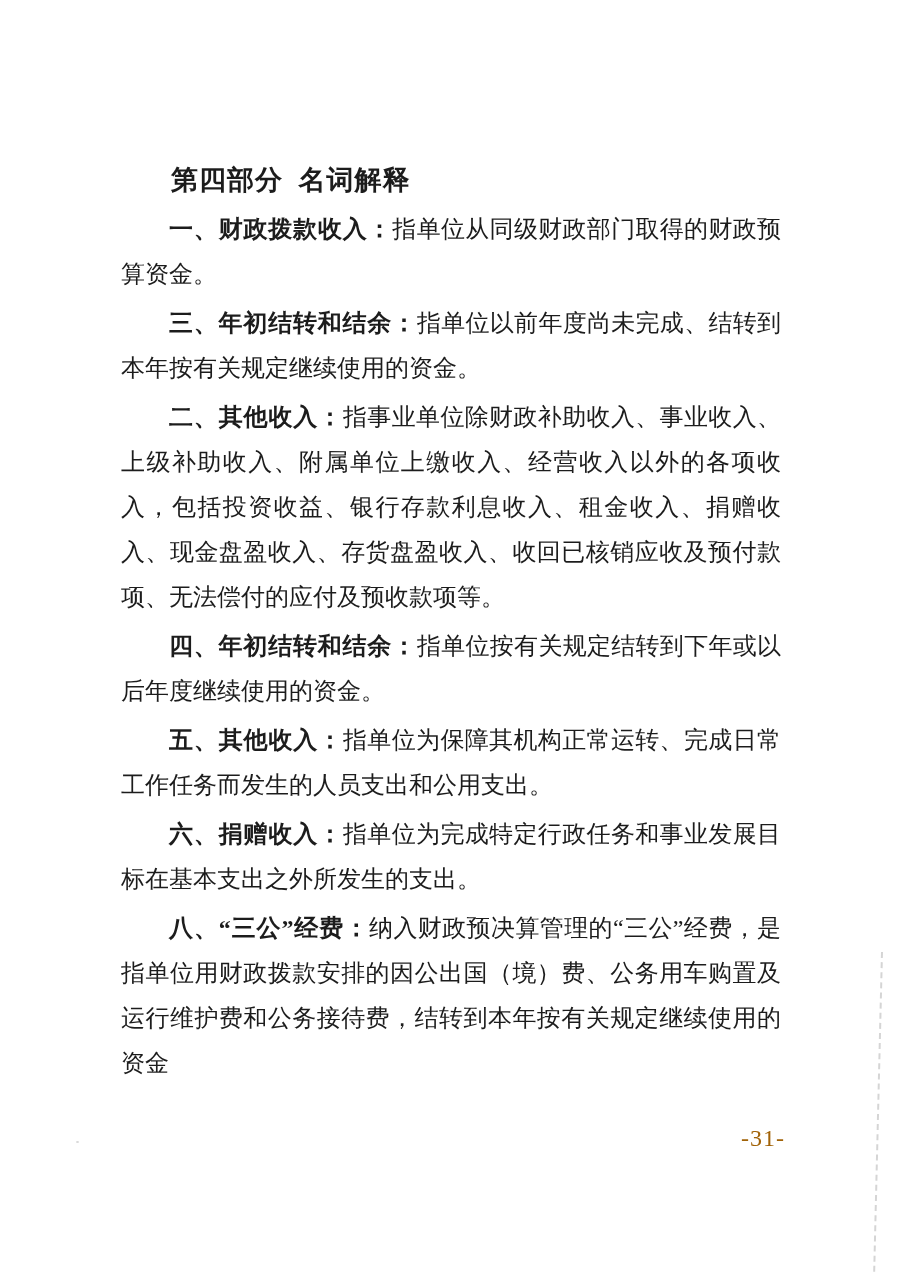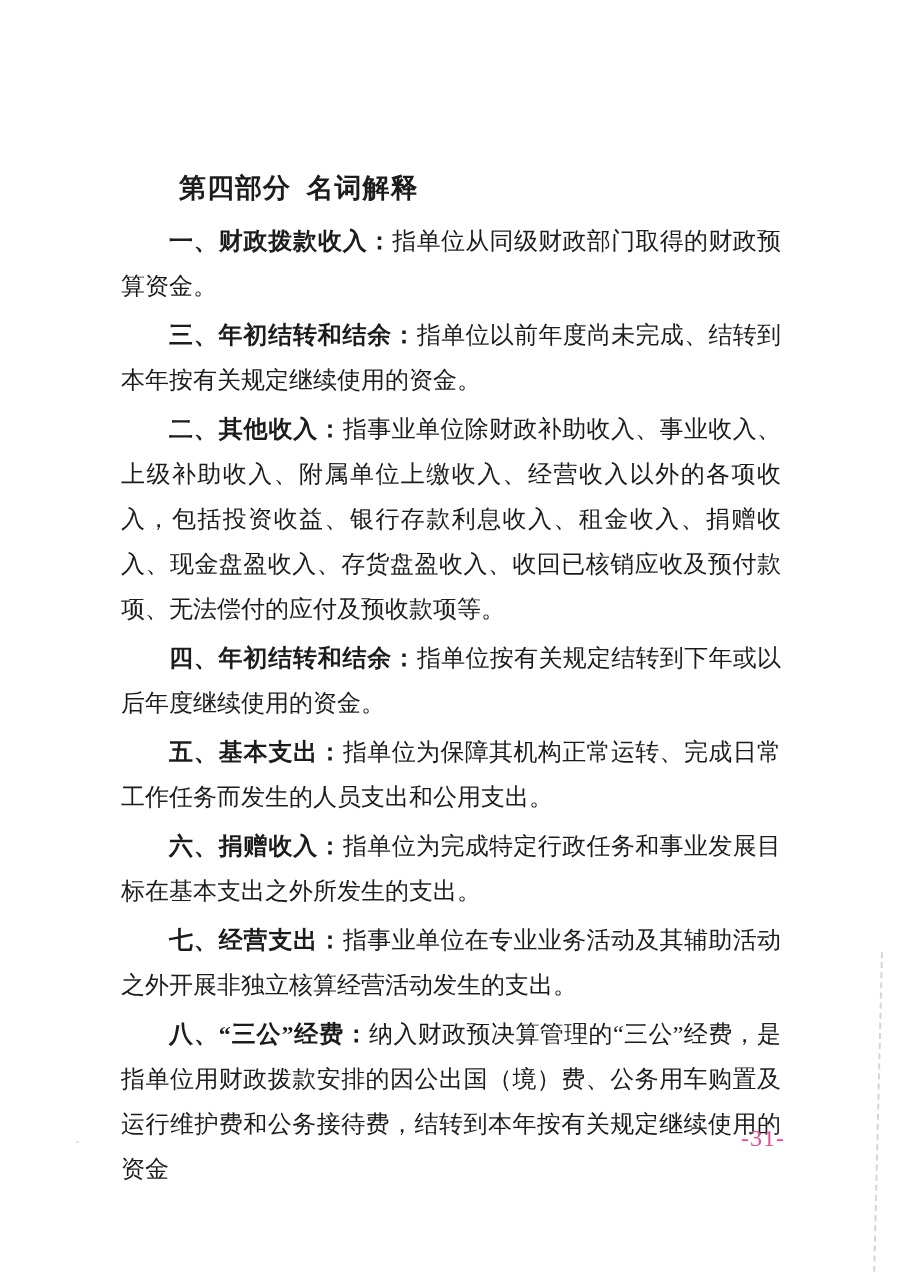--- a/index.html
+++ b/index.html
@@ -19,21 +19,21 @@
   .content {
     position: absolute;
     left: 117px;
     top: 158px;
     width: 668px;
   }
   .doc-heading {
     font-size: 27px;
     font-weight: bold;
     line-height: 45px;
-    margin: 8px;
+    margin: 0;
     text-indent: 2em;
     letter-spacing: 1px;
     white-space: pre;
   }
   .para {
     font-size: 24px;
     line-height: 45px;
     margin: 4px;
     text-indent: 2em;
     text-align: justify;
@@ -46,21 +46,21 @@
   .definition {
     font-weight: normal;
   }
   .page-number {
     position: absolute;
     top: 1124px;
     right: 115px;
     font-size: 24px;
     line-height: 28px;
     font-family: "Liberation Serif", "DejaVu Serif", serif;
-    color: #ec4899;
+    color: #a16207;
     letter-spacing: 1px;
   }
   .scan-edge {
     position: absolute;
     left: 881px;
     top: 952px;
     width: 0px;
     height: 330px;
     border-left: 2px dashed #c4c4c4;
     opacity: 0.7;
@@ -88,25 +88,24 @@
     <h1 class="doc-heading">第四部分  名词解释</h1>
 
     <p class="para"><span class="term">一、财政拨款收入：</span><span class="definition">指单位从同级财政部门取得的财政预算资金。</span></p>
 
     <p class="para"><span class="term">三、年初结转和结余：</span><span class="definition">指单位以前年度尚未完成、结转到本年按有关规定继续使用的资金。</span></p>
 
     <p class="para"><span class="term">二、其他收入：</span><span class="definition">指事业单位除财政补助收入、事业收入、上级补助收入、附属单位上缴收入、经营收入以外的各项收入，包括投资收益、银行存款利息收入、租金收入、捐赠收入、现金盘盈收入、存货盘盈收入、收回已核销应收及预付款项、无法偿付的应付及预收款项等。</span></p>
 
     <p class="para"><span class="term">四、年初结转和结余：</span><span class="definition">指单位按有关规定结转到下年或以后年度继续使用的资金。</span></p>
 
-    <p class="para"><span class="term">五、基本支出：</span><span class="definition">指单位为保障其机构正常运转、完成日常工作任务而发生的人员支出和公用支出。</span></p>
+    <p class="para"><span class="term">五、其他收入：</span><span class="definition">指单位为保障其机构正常运转、完成日常工作任务而发生的人员支出和公用支出。</span></p>
 
     <p class="para"><span class="term">六、捐赠收入：</span><span class="definition">指单位为完成特定行政任务和事业发展目标在基本支出之外所发生的支出。</span></p>
 
-    <p class="para"><span class="term">七、经营支出：</span><span class="definition">指事业单位在专业业务活动及其辅助活动之外开展非独立核算经营活动发生的支出。</span></p>
 
     <p class="para"><span class="term">八、“三公”经费：</span><span class="definition">纳入财政预决算管理的“三公”经费，是指单位用财政拨款安排的因公出国（境）费、公务用车购置及运行维护费和公务接待费，结转到本年按有关规定继续使用的资金</span></p>
 
   </div>
 
   <div class="page-number">-31-</div>
 
   <div class="scan-edge"></div>
   <div class="scan-speck"></div>
 

